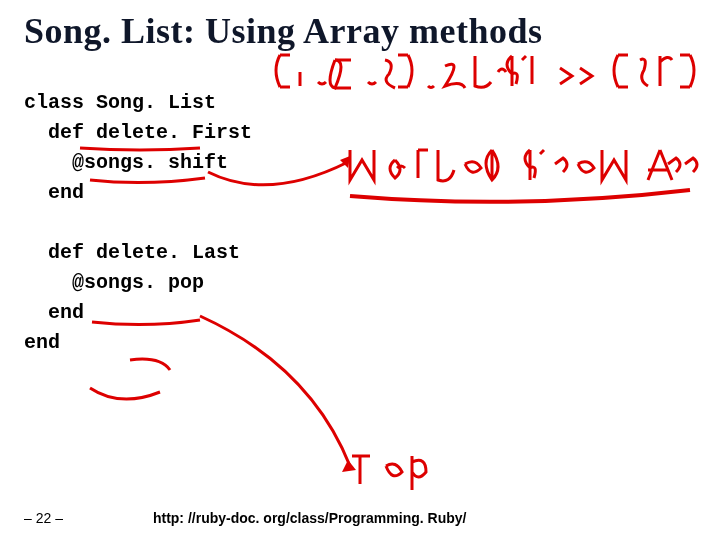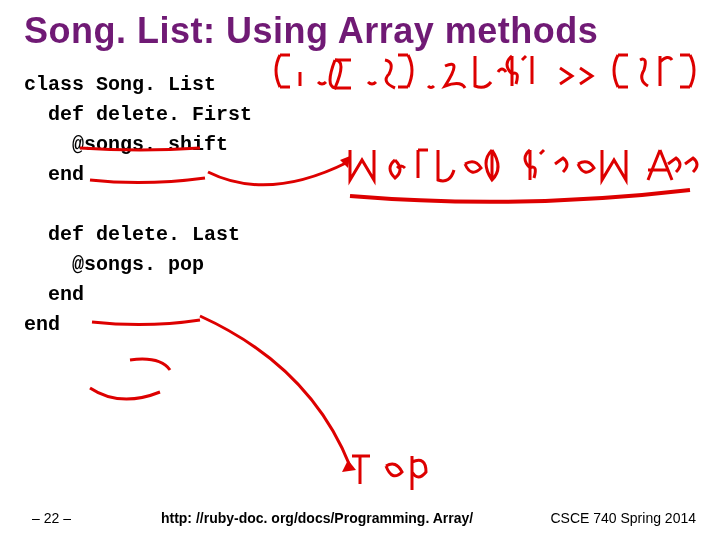--- a/index.html
+++ b/index.html
@@ -1,20 +1,20 @@
 <!DOCTYPE html>
 <html><head>
 <meta charset="utf-8">
 <style>
   * { margin: 0; padding: 0; box-sizing: border-box; }
   html, body { width: 720px; height: 540px; background: #fff; font-family: Arial, Helvetica, sans-serif; position: relative; overflow: hidden; }
   .slide { width: 720px; height: 540px; position: relative; padding: 10px 24px; }
-  .title { font-size: 36px; font-weight: bold; color: #701a75; margin-bottom: 18px; letter-spacing: 0.5px; }
+  .title { font-size: 36px; font-weight: bold; color: #0f172a; margin-bottom: 36px; letter-spacing: 0.5px; font-family: Liberation Serif, serif; }
   .code { font-family: Liberation Mono, monospace; font-size: 20px; font-weight: bold; color: #000; line-height: 1.5; white-space: pre; }
-  .footer { position: absolute; bottom: 14px; left: 0; width: 720px; display: flex; align-items: flex-start; padding-left: 8px; }
+  .footer { position: absolute; bottom: 14px; left: 0; width: 720px; display: flex; align-items: flex-start; }
   .pagenum { font-size: 14px; color: #000; margin-left: 24px; }
   .url { font-size: 14px; font-weight: bold; color: #000; margin-left: 90px; }
   .course { font-size: 14px; color: #000; margin-left: auto; margin-right: 24px; }
   .annot { position: absolute; pointer-events: none; }
 </style>
 </head>
 <body>
 
 <div class="slide">
 
@@ -89,17 +89,16 @@
       <path d="M386 466 q10 -6 16 6 q-10 10 -16 -6"></path>
       <path d="M412 456 l0 34 M412 462 q14 -6 14 10 q-8 10 -14 0"></path>
     </g>
 
     <path d="M90 388 q30 20 70 4" stroke="#d00" stroke-width="3" fill="none"></path>
     <path d="M130 360 q30 -4 40 10" stroke="#d00" stroke-width="3" fill="none"></path>
   </svg>
 
   <div class="footer">
     <span class="pagenum">– 22 –</span>
-    <span class="url">http: //ruby-doc. org/docs/Programming. Array/</span>
-    <span class="course">CSCE 740 Spring 2014</span>
+    <span class="url">http: //ruby-doc. org/class/Programming. Ruby/</span>
   </div>
 
 </div>
 
 </body></html>

